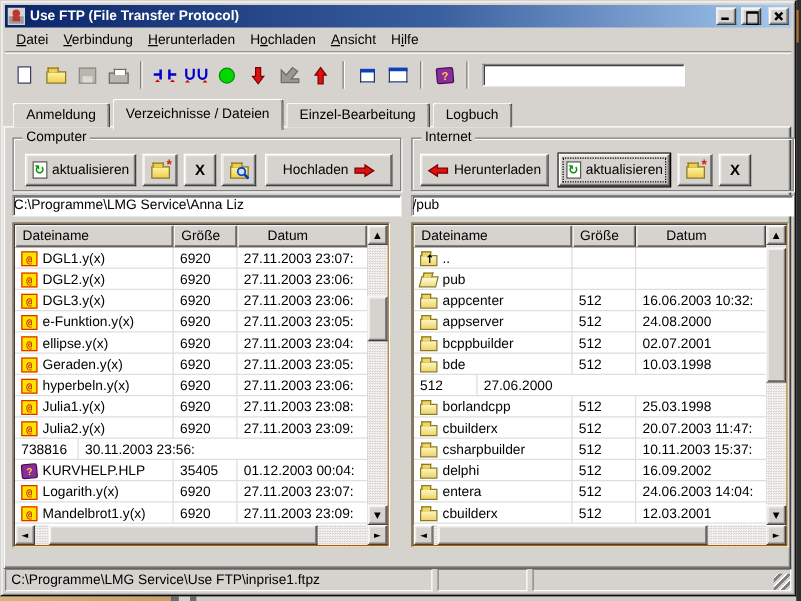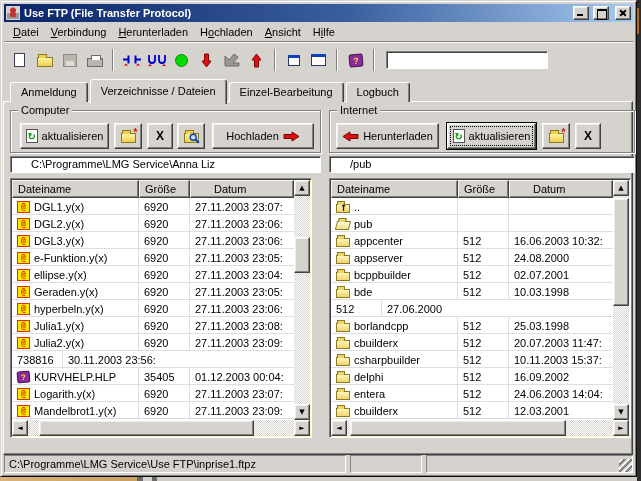--- a/index.html
+++ b/index.html
@@ -74,25 +74,25 @@
              border:1px solid;border-color:#ffffff #404040 #404040 #ffffff;box-shadow:inset -1px -1px 0 #808080;z-index:1;}
 
   .gbox{position:absolute;border:1px solid #808080;box-shadow:inset 1px 1px 0 #ffffff,1px 1px 0 #ffffff;}
   .legend{position:absolute;top:-7px;left:7px;background:#d6d3ce;padding:0 3px;line-height:12px;}
   .gb-computer{left:6px;top:8px;width:311px;height:43px;}
   .gb-internet{left:325px;top:8px;width:306px;height:43px;}
   .gbtn{position:absolute;top:12px;height:26px;display:flex;align-items:center;justify-content:center;gap:4px;white-space:nowrap;}
   .default-btn{box-shadow:0 0 0 1px #000, inset -1px -1px 0 #808080, inset 1px 1px 0 #f0eee8;outline:1px dotted #000;outline-offset:-4px;}
   .xlabel{font-weight:bold;font-size:12px;}
 
-  .pathbox{position:absolute;height:17px;padding:1px 20px;white-space:nowrap;overflow:hidden;}
+  .pathbox{position:absolute;height:17px;padding:1px 0;white-space:nowrap;overflow:hidden;}
   .path-left{left:6px;top:54px;width:311px;}
   .path-right{left:325px;top:54px;width:306px;}
 
-  .list{position:absolute;top:76px;width:302px;height:260px;background:#fef9c3;
+  .list{position:absolute;top:76px;width:302px;height:260px;background:#a16207;
         border:1px solid;border-color:#808080 #ffffff #ffffff #808080;box-shadow:inset 1px 1px 0 #404040;}
   .list-left{left:6px;}
   .list-right{left:325px;}
   .lhead{position:absolute;left:1px;top:1px;right:17px;height:18px;display:flex;}
   .hcell{background:#d6d3ce;border:1px solid;border-color:#f5f4f0 #404040 #404040 #f5f4f0;
          box-shadow:inset -1px -1px 0 #808080;padding:2px 0 0 5px;white-space:nowrap;overflow:hidden;}
   .w-n{width:127px;} .w-s{width:51px;} .w-d{flex:1;padding-left:23px;}
   .rows{position:absolute;left:1px;top:19px;right:17px;bottom:17px;overflow:hidden;background:#fff;}
   .lrow{height:17px;display:flex;border-bottom:1px solid #dedede;}
   .c{padding-left:5px;height:17px;display:flex;align-items:center;overflow:hidden;white-space:nowrap;}

